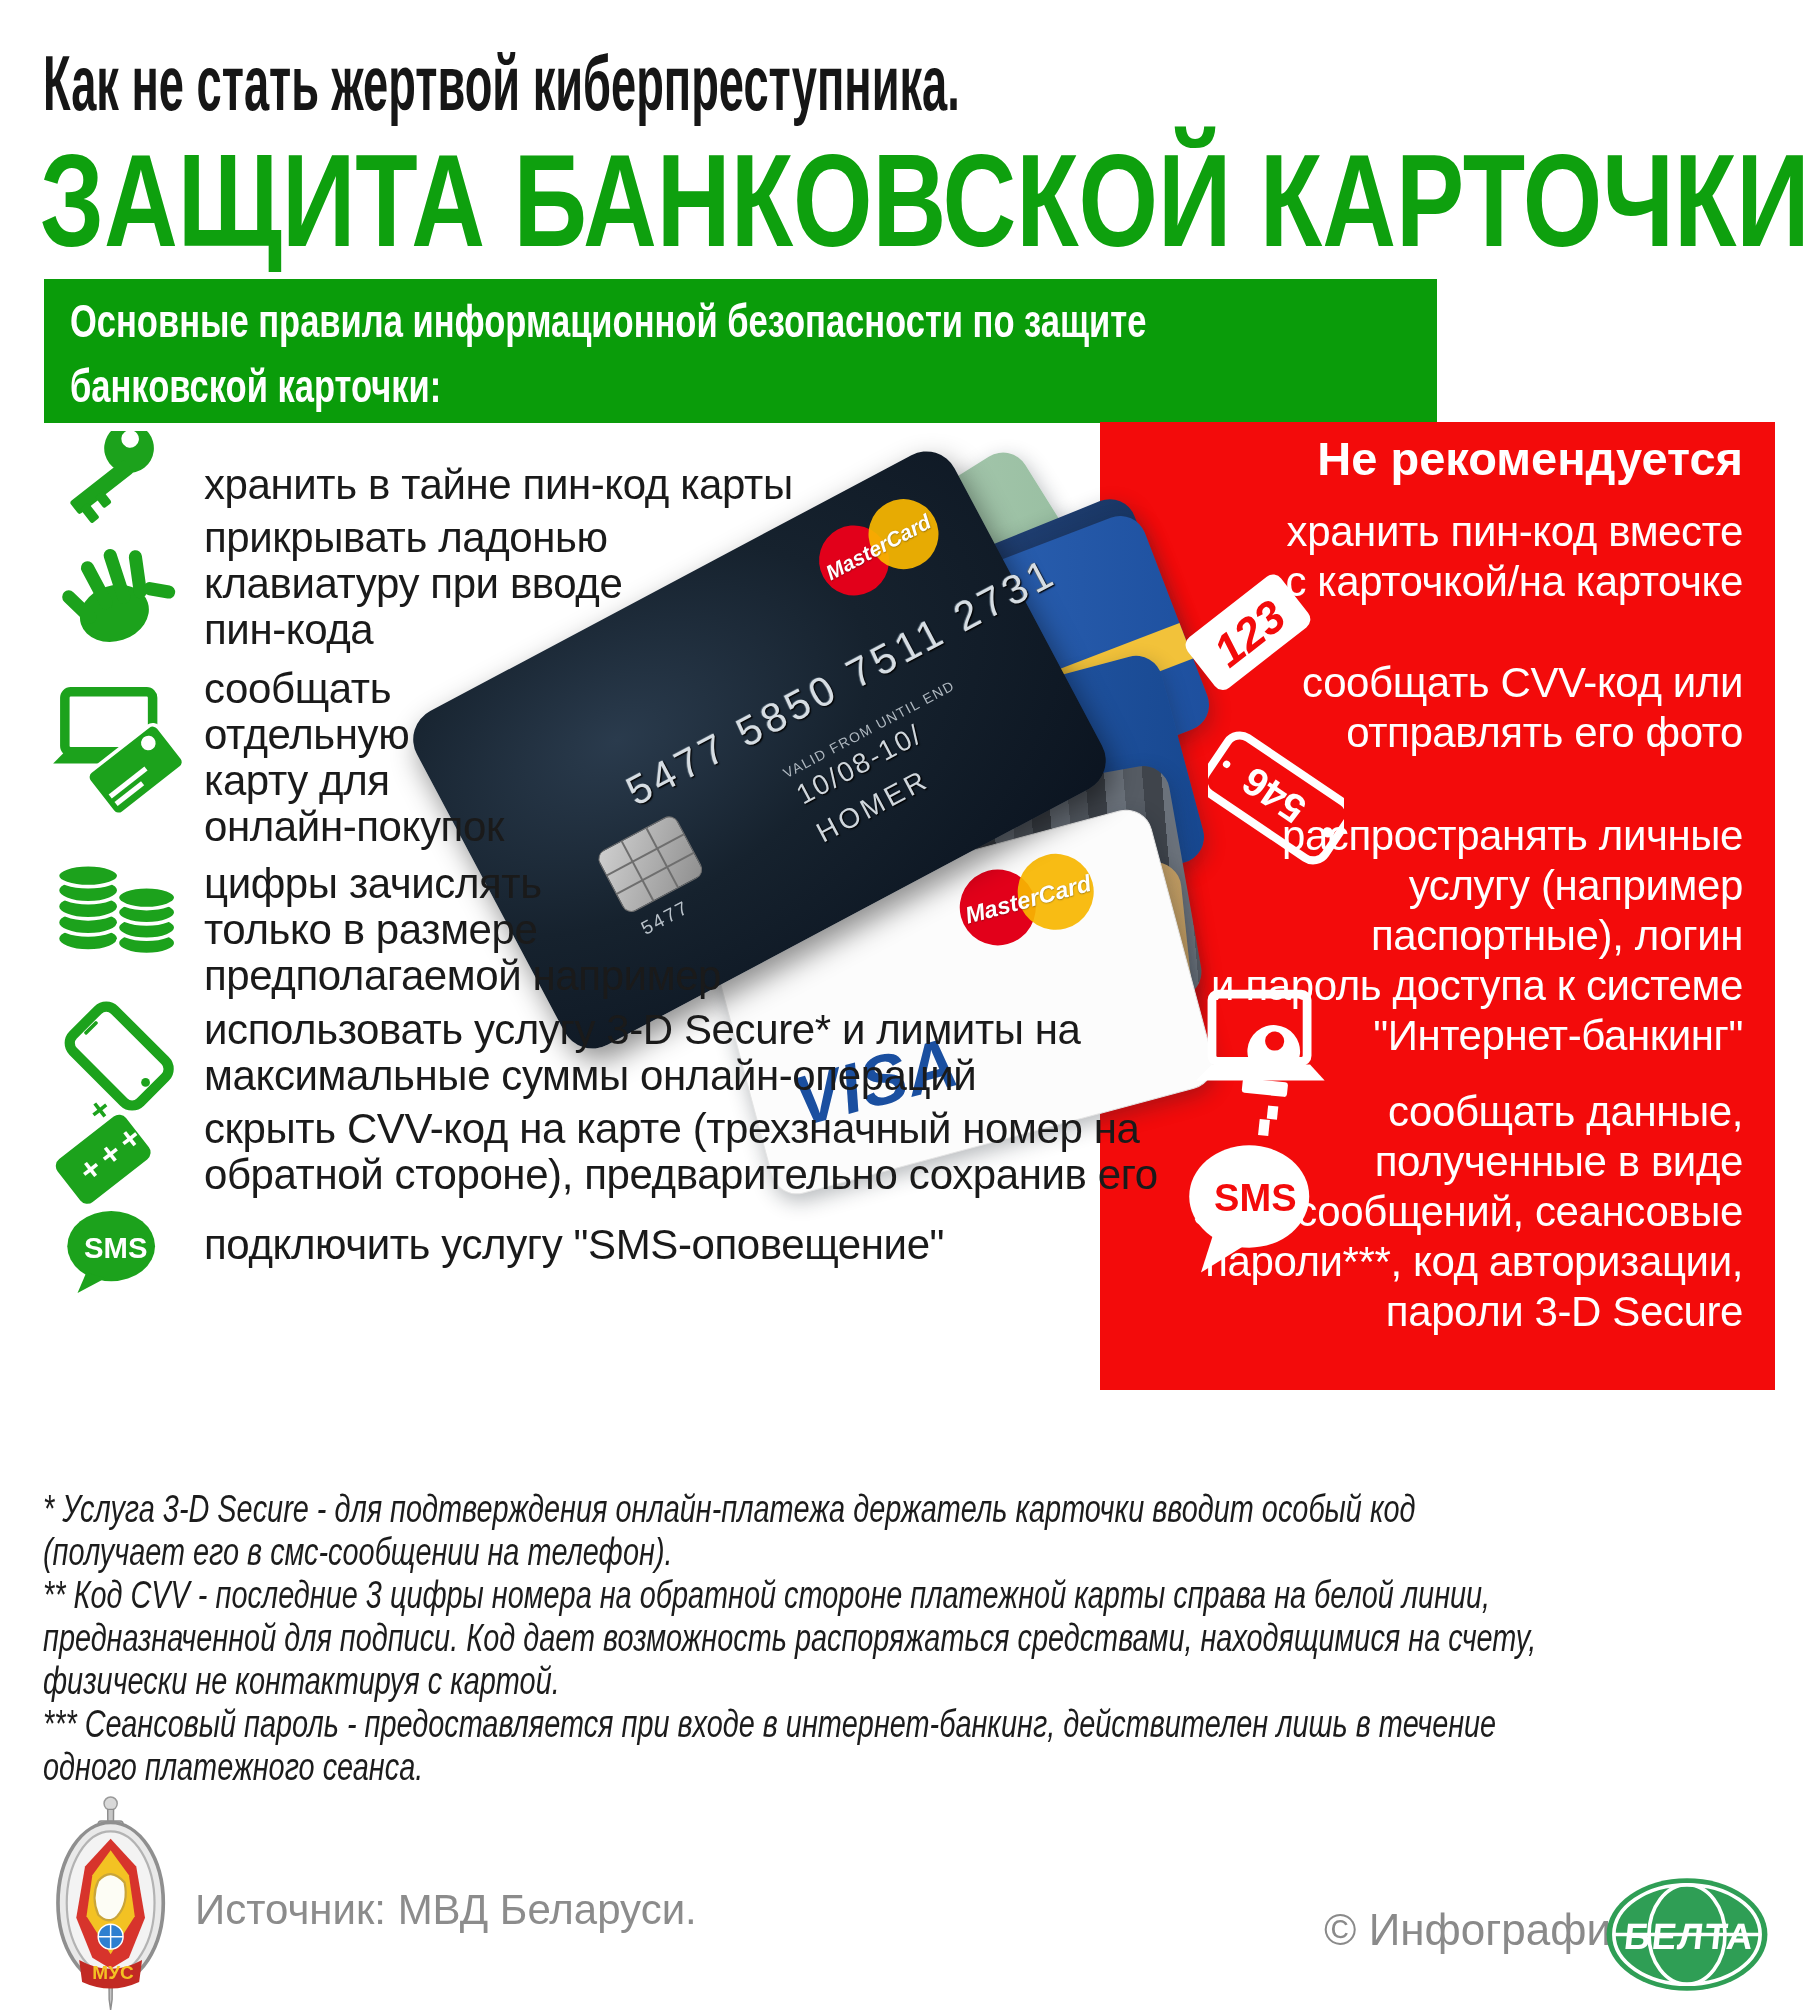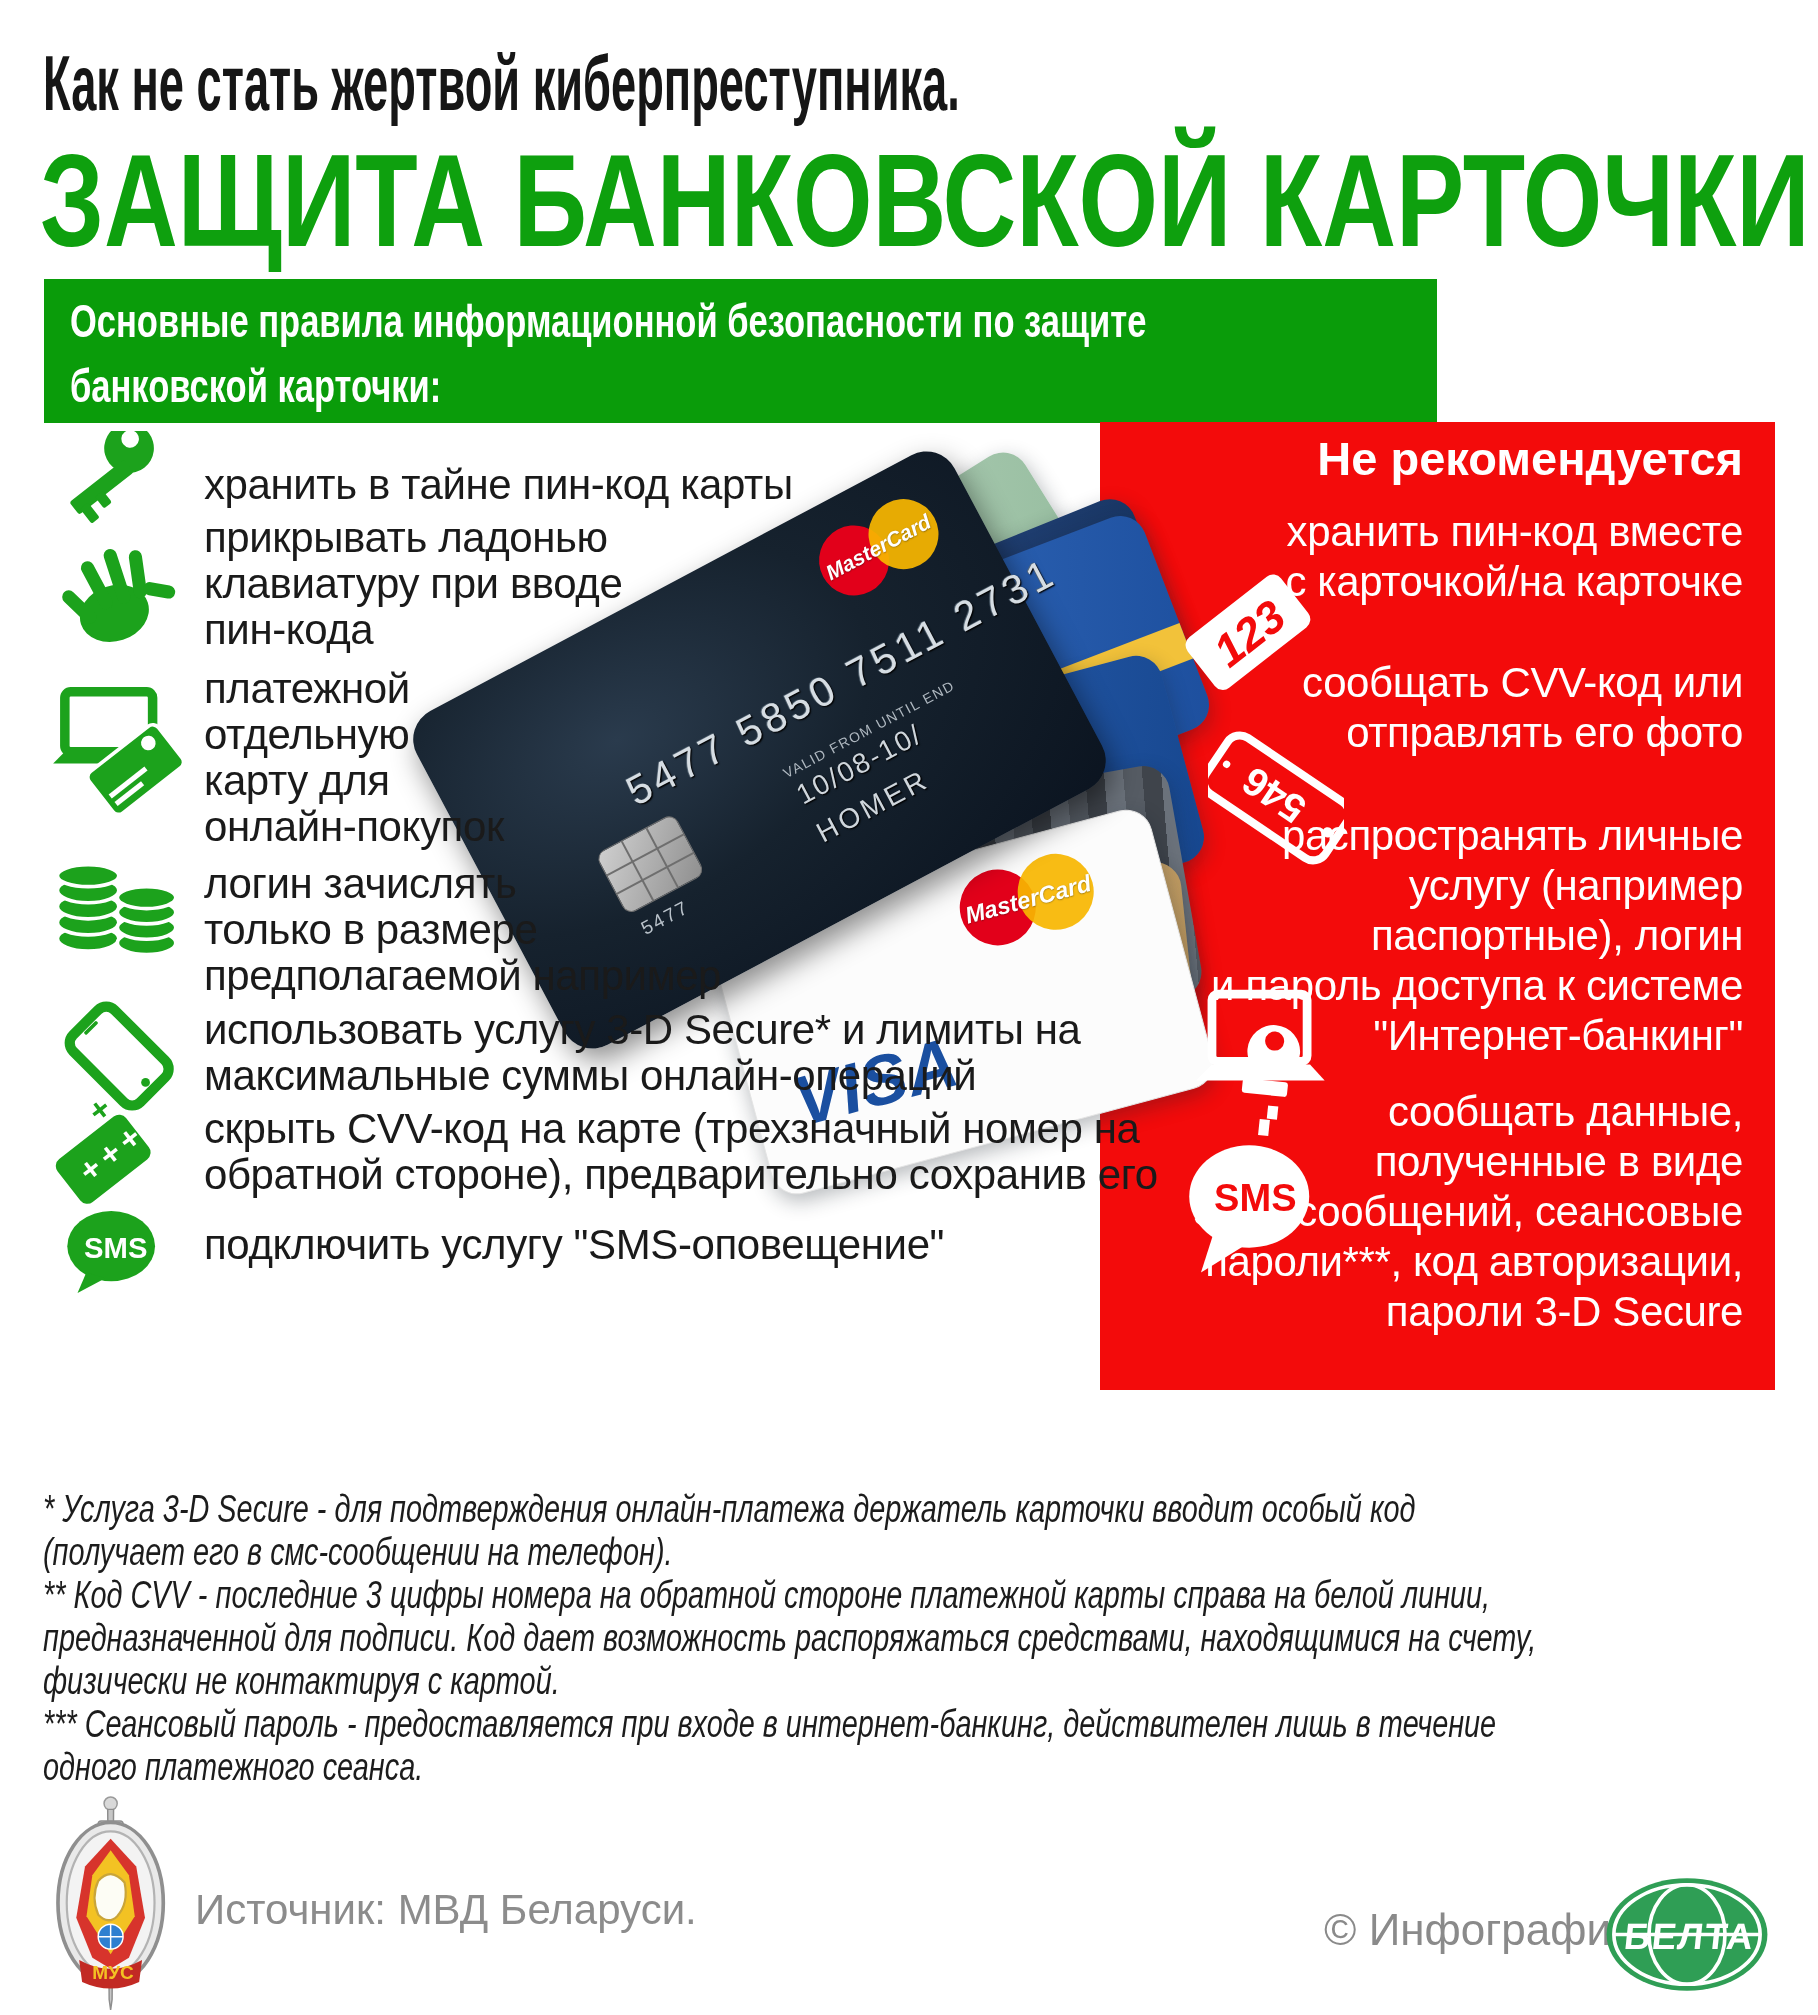--- a/index.html
+++ b/index.html
@@ -163,27 +163,27 @@
 
 <div class="abs do-text" style="left:204px;top:462px;">
   <div>хранить в тайне пин-код карты</div>
 </div>
 <div class="abs do-text" style="left:204px;top:515px;">
   <div>прикрывать ладонью</div>
   <div>клавиатуру при вводе</div>
   <div>пин-кода</div>
 </div>
 <div class="abs do-text" style="left:204px;top:666px;">
-  <div>платежной</div>
+  <div>сообщать</div>
   <div>отдельную</div>
   <div>карту для</div>
   <div>онлайн-покупок</div>
 </div>
 <div class="abs do-text" style="left:204px;top:861px;">
-  <div>логин зачислять</div>
+  <div>цифры зачислять</div>
   <div>только в размере</div>
   <div>предполагаемой например</div>
 </div>
 <div class="abs do-text" style="left:204px;top:1007px;">
   <div>использовать услугу 3-D Secure* и лимиты на</div>
   <div>максимальные суммы онлайн-операций</div>
 </div>
 <div class="abs do-text" style="left:204px;top:1106px;">
   <div>скрыть CVV-код на карте (трехзначный номер на</div>
   <div>обратной стороне), предварительно сохранив его</div>

